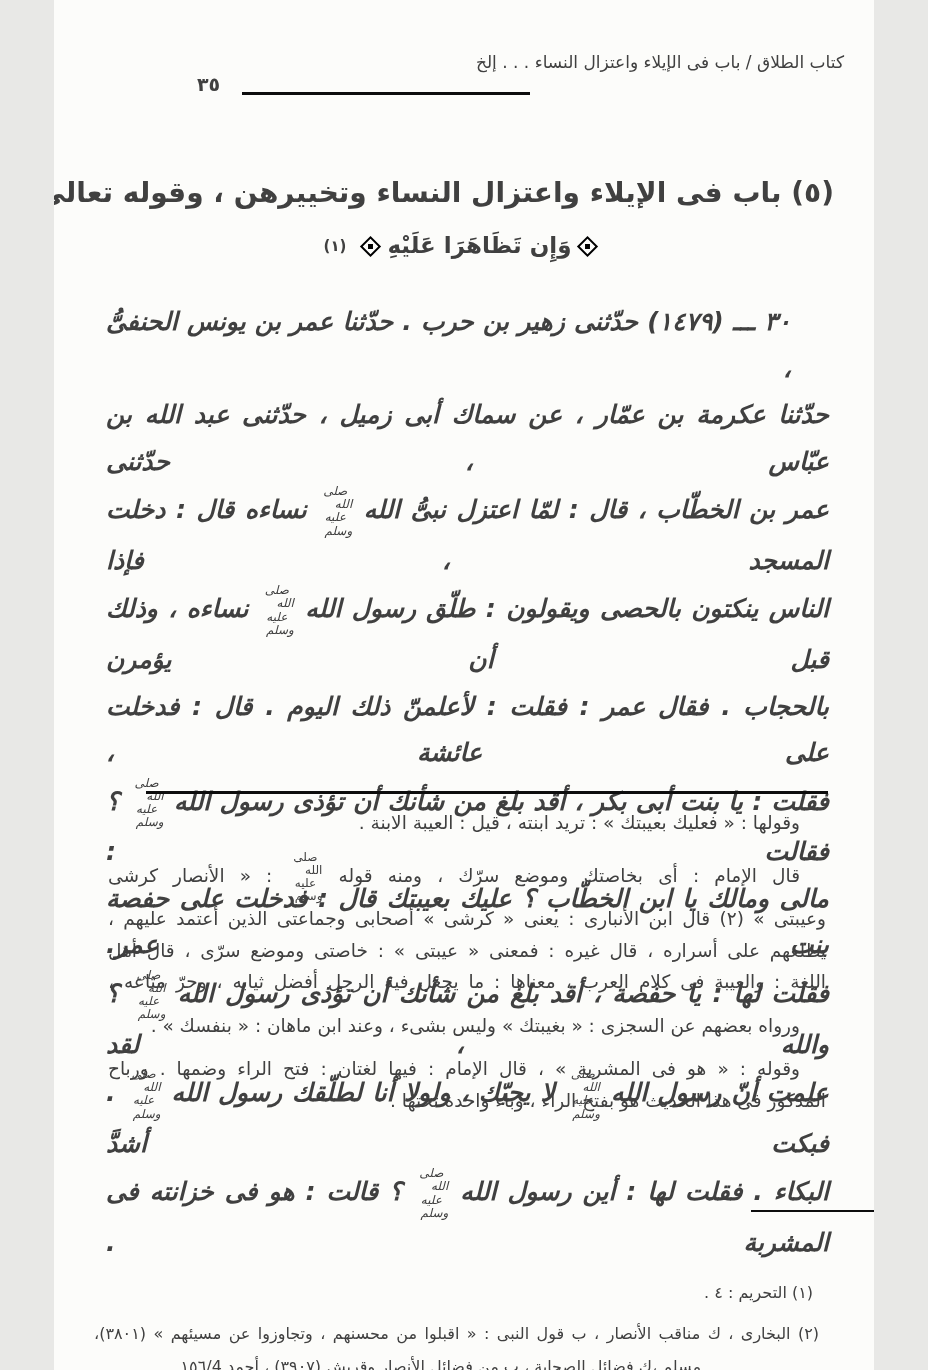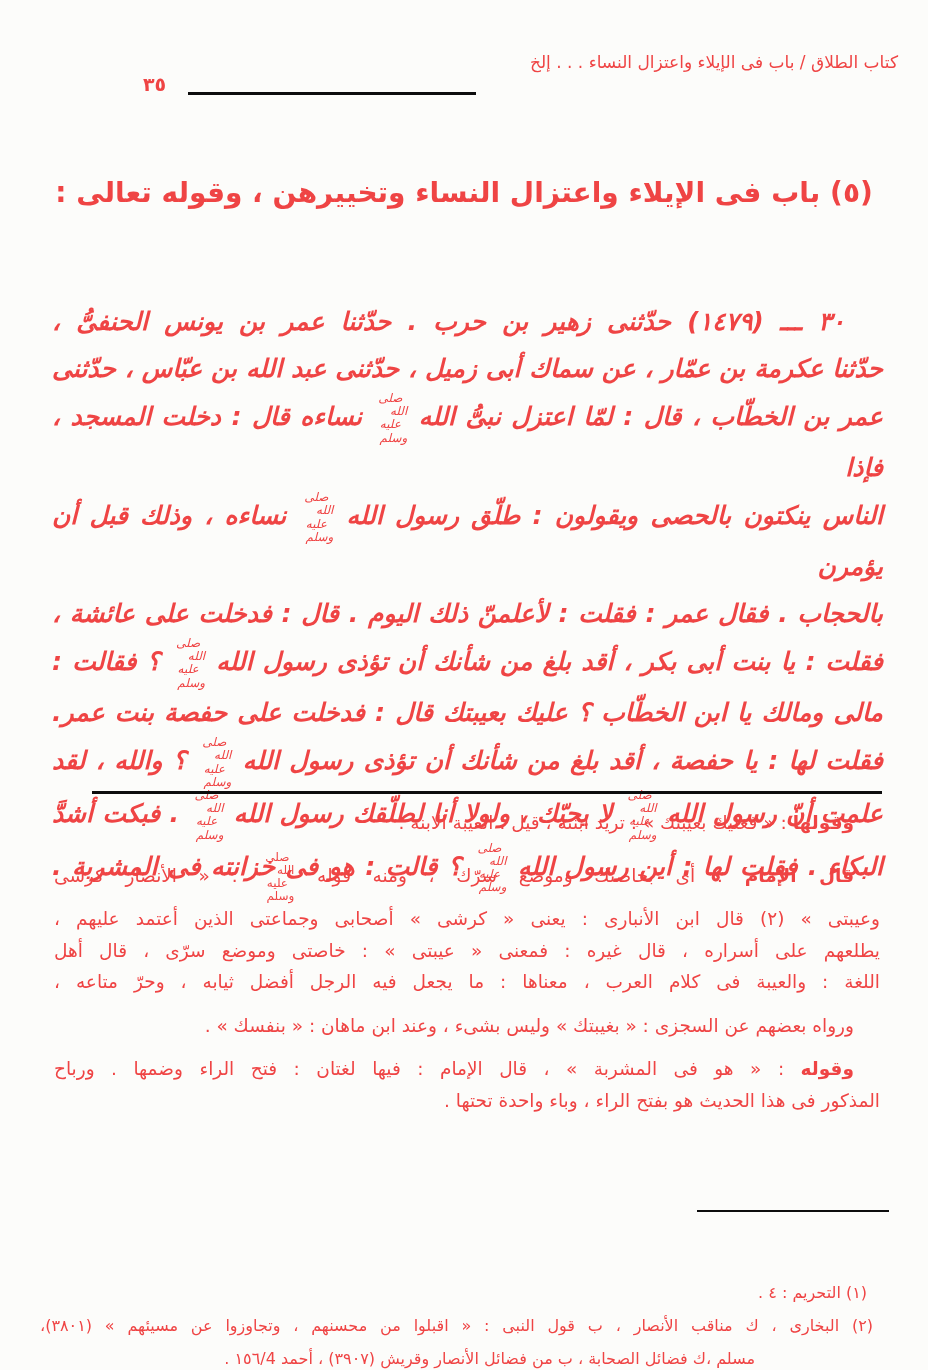--- a/index.html
+++ b/index.html
@@ -1,21 +1,21 @@
 <!DOCTYPE html>
 <html lang="ar" dir="rtl"><head>
 <meta charset="utf-8">
 <style>
   html,body{margin:0;padding:0;background:#e8e8e6;}
   .page{
     position:relative;
-    width:928px;height:1370px;
+    width:820px;height:1370px;
     margin:0 auto;
     background:#fcfcfa;
-    color:#ef4444;
+    color:#404040;
     font-family:"DejaVu Sans",sans-serif;
     direction:rtl;
     overflow:hidden;
   }
   
   .runhead-text{
     position:absolute;top:52px;right:30px;
     font-size:17px;letter-spacing:0.2px;white-space:nowrap;
   }
   .runhead-rule{
@@ -64,44 +64,47 @@
   }
   
   .commentary{
     position:absolute;top:807px;right:48px;left:54px;
     font-size:18.5px;line-height:31.5px;
   }
   .cpara{margin-bottom:12px;}
   .cpara .cline{text-align:justify;text-align-last:justify;}
   .cpara .cline.lastline{text-align:right;text-align-last:right;}
   .cpara .cline:first-child{padding-right:26px;}
-  .cpara .lead{font-weight:bold;}
+  .cpara .lead{font-weight:normal;}
   
   .fn-rule{
     position:absolute;top:1210px;left:697px;width:192px;height:2px;background:#0d0d0d;
   }
   .footnotes{
     position:absolute;top:1276px;right:55px;left:40px;
     font-size:16px;line-height:33px;
   }
   .fline1{text-align:right;padding-right:6px;}
-  .fline2{text-align:justify;text-align-last:justify;}
+  .fline2{text-align:justify;text-align-last:justify;margin-top:8px;}
   .fline3{text-align:right;padding-right:118px;}
 </style>
 </head>
 <body>
 
 <div class="page">
 
   <div class="runhead-text">كتاب الطلاق / باب فى الإيلاء واعتزال النساء . . . إلخ</div>
   <div class="runhead-rule"></div>
   <div class="page-number">٣٥</div>
 
   <div class="chapter-title">(٥) باب فى الإيلاء واعتزال النساء وتخييرهن ، وقوله تعالى :</div>
 
+  <div class="verse-row">
+    <span class="orn"></span><span>وَإِن تَظَاهَرَا عَلَيْهِ</span><span class="orn"></span><span class="verse-ref">(١)</span>
+  </div>
 
   <div class="hadith">
       <div class="line">٣٠ ـــ (١٤٧٩) حدّثنى زهير بن حرب . حدّثنا عمر بن يونس الحنفىُّ ،</div>
       <div class="line">حدّثنا عكرمة بن عمّار ، عن سماك أبى زميل ، حدّثنى عبد الله بن عبّاس ، حدّثنى</div>
       <div class="line">عمر بن الخطّاب ، قال : لمّا اعتزل نبىُّ الله <span class="saw">صلى الله<br>عليه وسلم</span> نساءه قال : دخلت المسجد ، فإذا</div>
       <div class="line">الناس ينكتون بالحصى ويقولون : طلّق رسول الله <span class="saw">صلى الله<br>عليه وسلم</span> نساءه ، وذلك قبل أن يؤمرن</div>
       <div class="line">بالحجاب . فقال عمر : فقلت : لأعلمنّ ذلك اليوم . قال : فدخلت على عائشة ،</div>
       <div class="line">فقلت : يا بنت أبى بكر ، أقد بلغ من شأنك أن تؤذى رسول الله <span class="saw">صلى الله<br>عليه وسلم</span> ؟ فقالت :</div>
       <div class="line">مالى ومالك يا ابن الخطّاب ؟ عليك بعيبتك قال : فدخلت على حفصة بنت عمر.</div>
       <div class="line">فقلت لها : يا حفصة ، أقد بلغ من شأنك أن تؤذى رسول الله <span class="saw">صلى الله<br>عليه وسلم</span> ؟ والله ، لقد</div>

